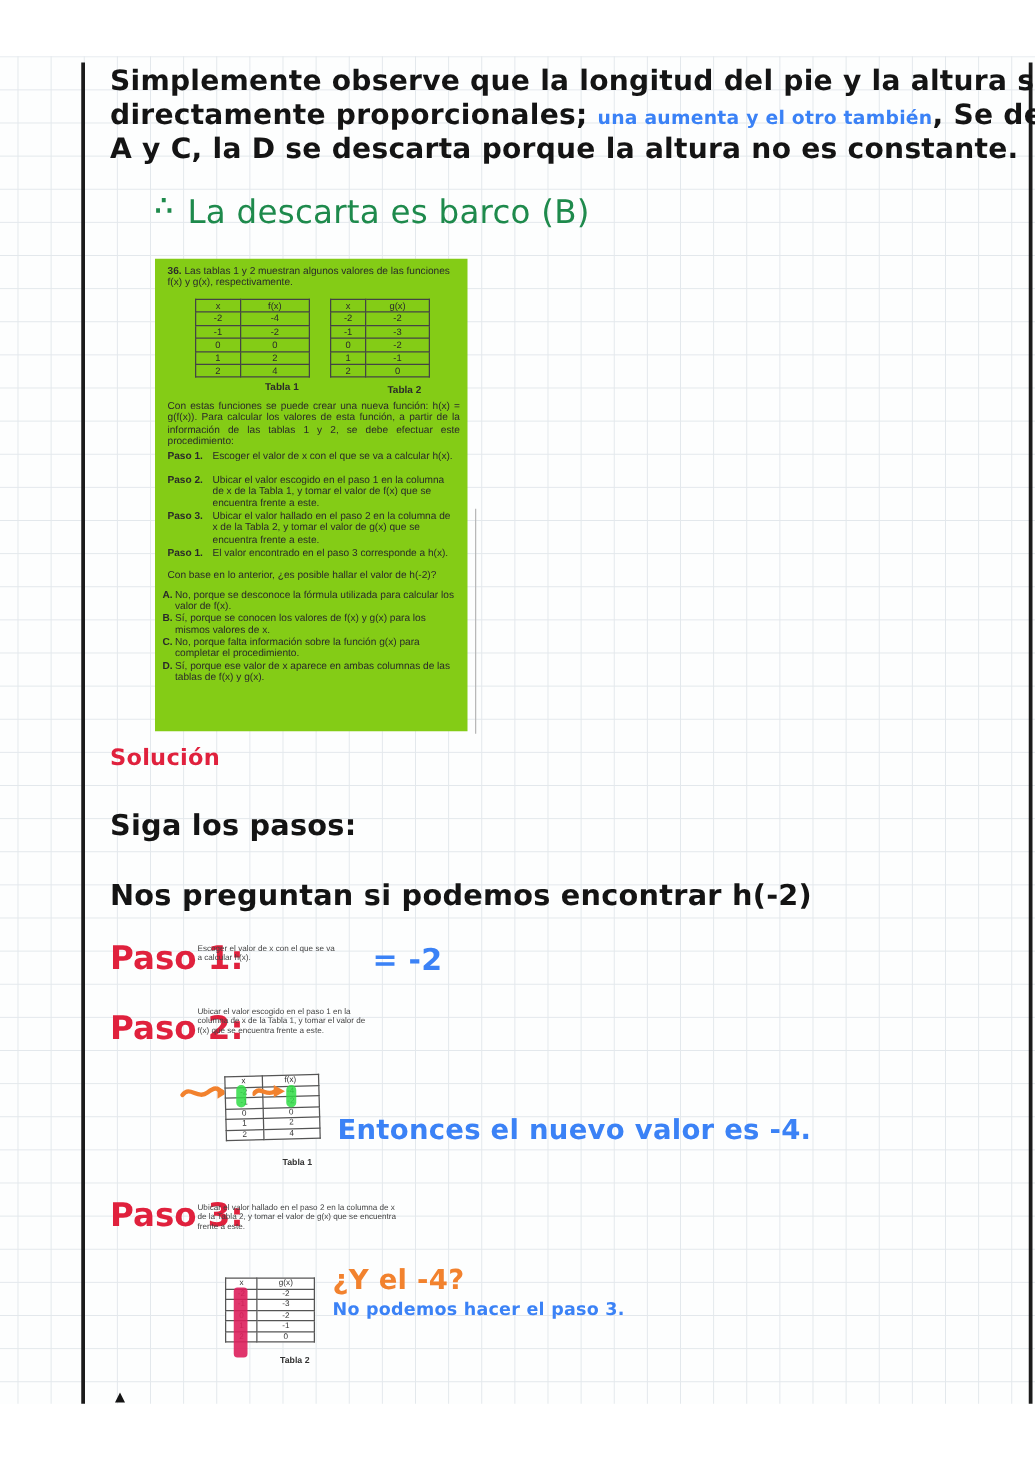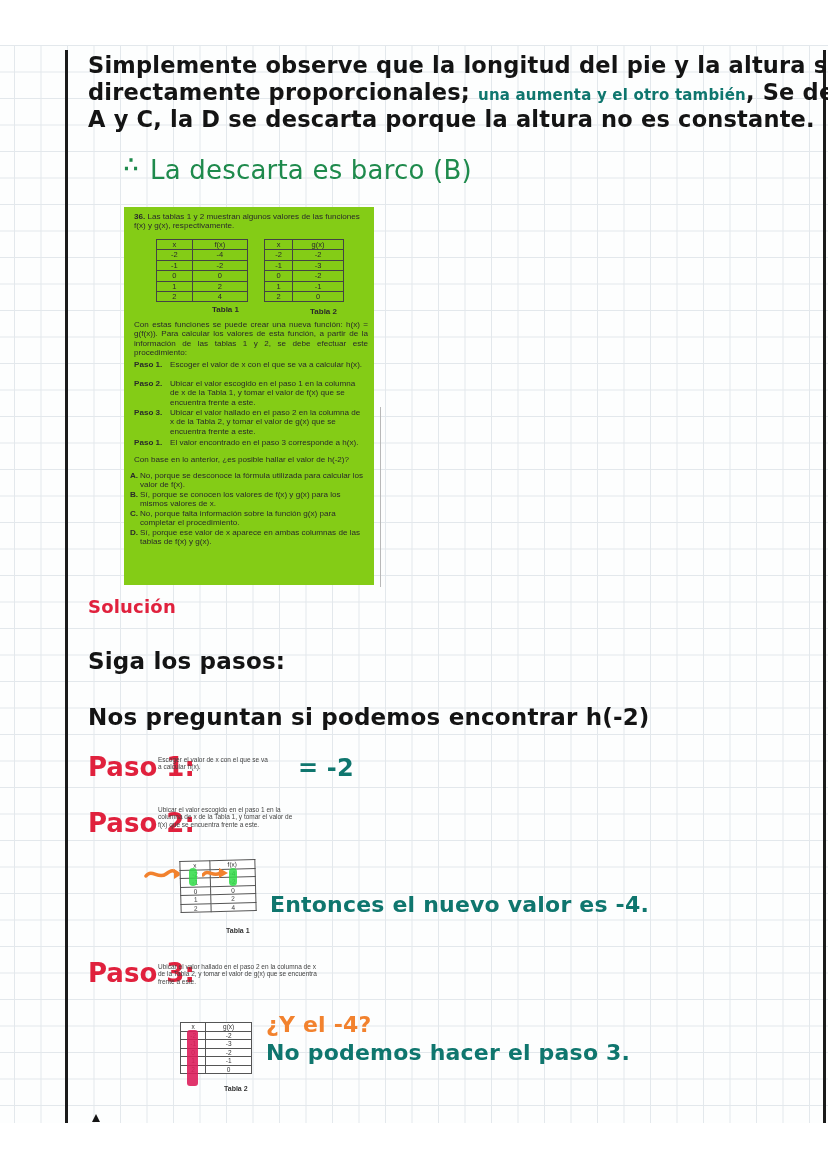--- a/index.html
+++ b/index.html
@@ -14,21 +14,21 @@
       linear-gradient(to right, #e3e8ec 1px, transparent 1px),
       linear-gradient(to bottom, #e3e8ec 1px, transparent 1px);
     background-size:26.5px 26.5px;
     background-position:14px 0;
   }
   .margin-left { position:absolute; left:65px; top:50px; width:3px; height:1073px; background:#1b1b1b; }
   .margin-right { position:absolute; left:823px; top:50px; width:3px; height:1073px; background:#1b1b1b; }
 
   .hw { position:absolute; font-family:"DejaVu Sans", sans-serif; white-space:nowrap; letter-spacing:0.2px; }
   .black { color:#141414; }
-  .blue { color:#0f766e; }
+  .blue { color:#3b82f6; }
   .green { color:#1e8a4c; }
   .red { color:#e0213d; }
   .orange { color:#f2822e; }
 
   .p1 { left:88px; top:52px; font-size:22.5px; font-weight:bold; }
   .p2 { left:88px; top:79px; font-size:22.5px; font-weight:bold; }
   .p2 .small { font-size:15px; }
   .p3 { left:88px; top:106px; font-size:22.5px; font-weight:bold; }
   .answer { left:150px; top:155px; font-size:26px; }
   .therefore { position:absolute; left:124px; top:160px; font-size:22px; color:#1e8a4c; font-weight:bold; line-height:10px; }
@@ -67,21 +67,21 @@
   .mini-table td { border:1px solid #555; text-align:center; height:7.5px; padding:0; }
   .mt1 { left:180px; top:860px; width:76px; transform:rotate(-1.5deg); }
   .mt2 { left:180px; top:1022px; width:72px; }
   .cap-small { position:absolute; font-family:"Liberation Sans", sans-serif; font-weight:bold; font-size:7px; color:#333; }
 
   .hl-green { position:absolute; background:#2fdc45; opacity:0.85; border-radius:5px; }
   .hl-pink { position:absolute; background:#dd1f5c; opacity:0.9; border-radius:3px; }
 
   .entonces { left:270px; top:892px; font-size:22px; font-weight:bold; }
   .yel { left:266px; top:1012px; font-size:22px; font-weight:bold; }
-  .nopod { left:266px; top:1040px; font-size:22px; font-weight:bold; }
+  .nopod { left:266px; top:1040px; font-size:14px; font-weight:bold; }
   .caret { position:absolute; left:92px; top:1114px; width:0; height:0; border-left:4px solid transparent; border-right:4px solid transparent; border-bottom:8px solid #141414; }
 </style>
 </head>
 <body>
 
 <div class="page"></div>
 <div class="margin-left"></div>
 <div class="margin-right"></div>
 
 <div class="hw black p1">Simplemente observe que la longitud del pie y la altura son</div>

